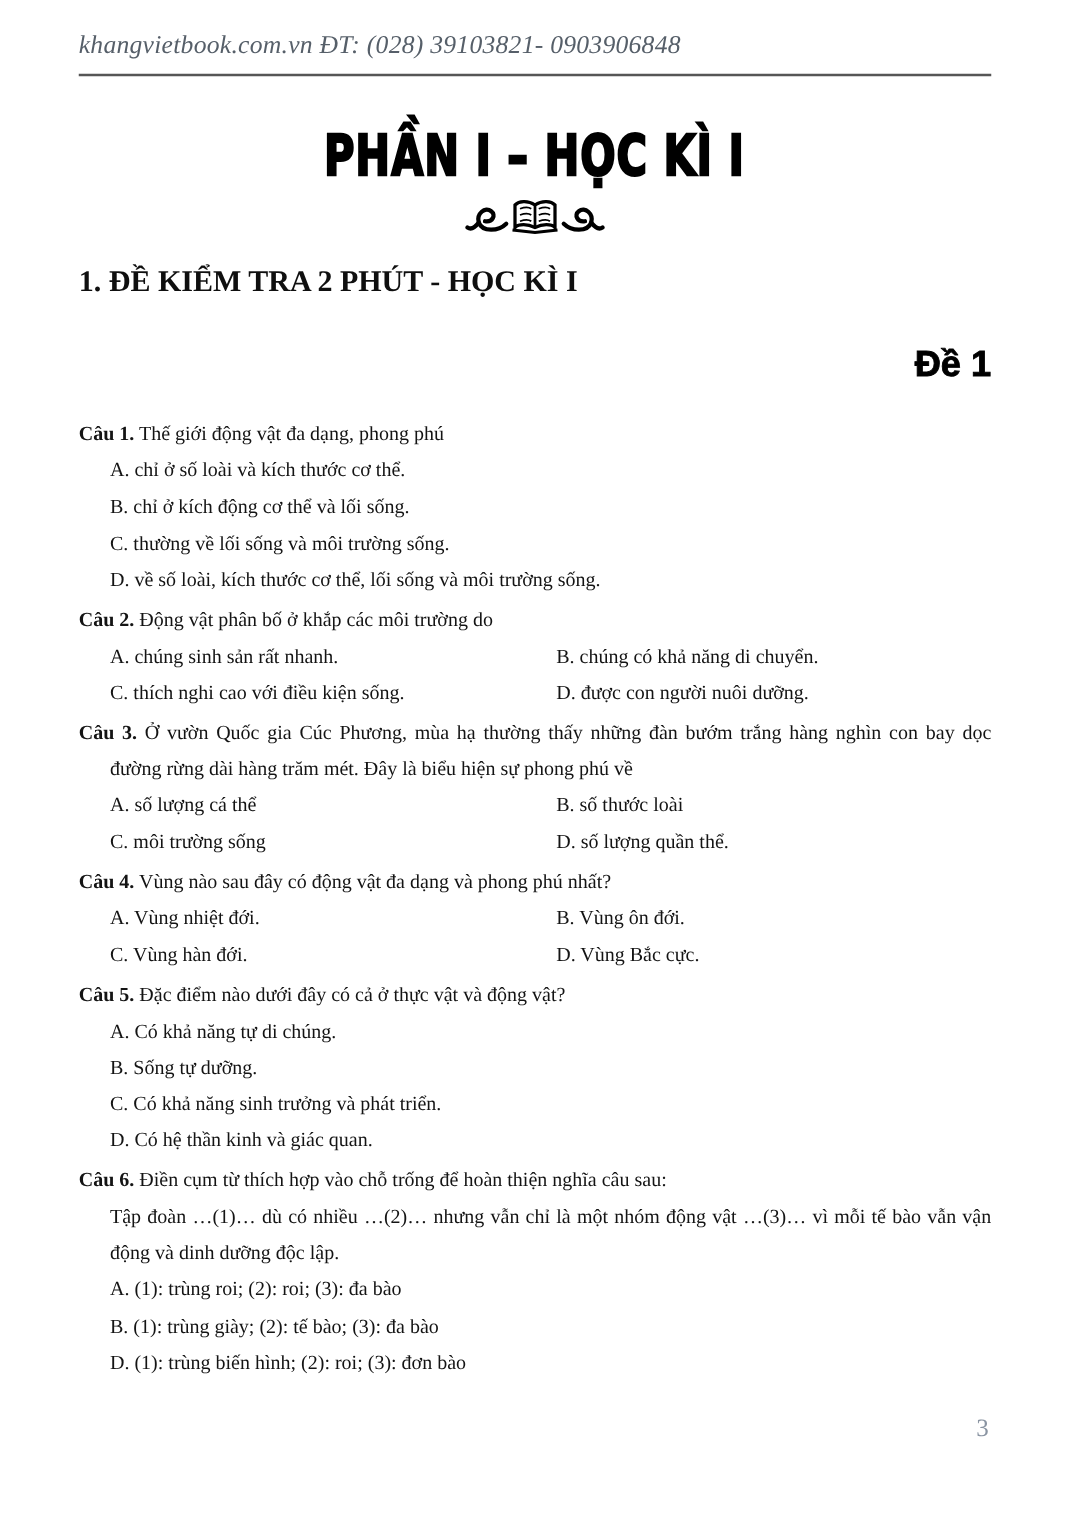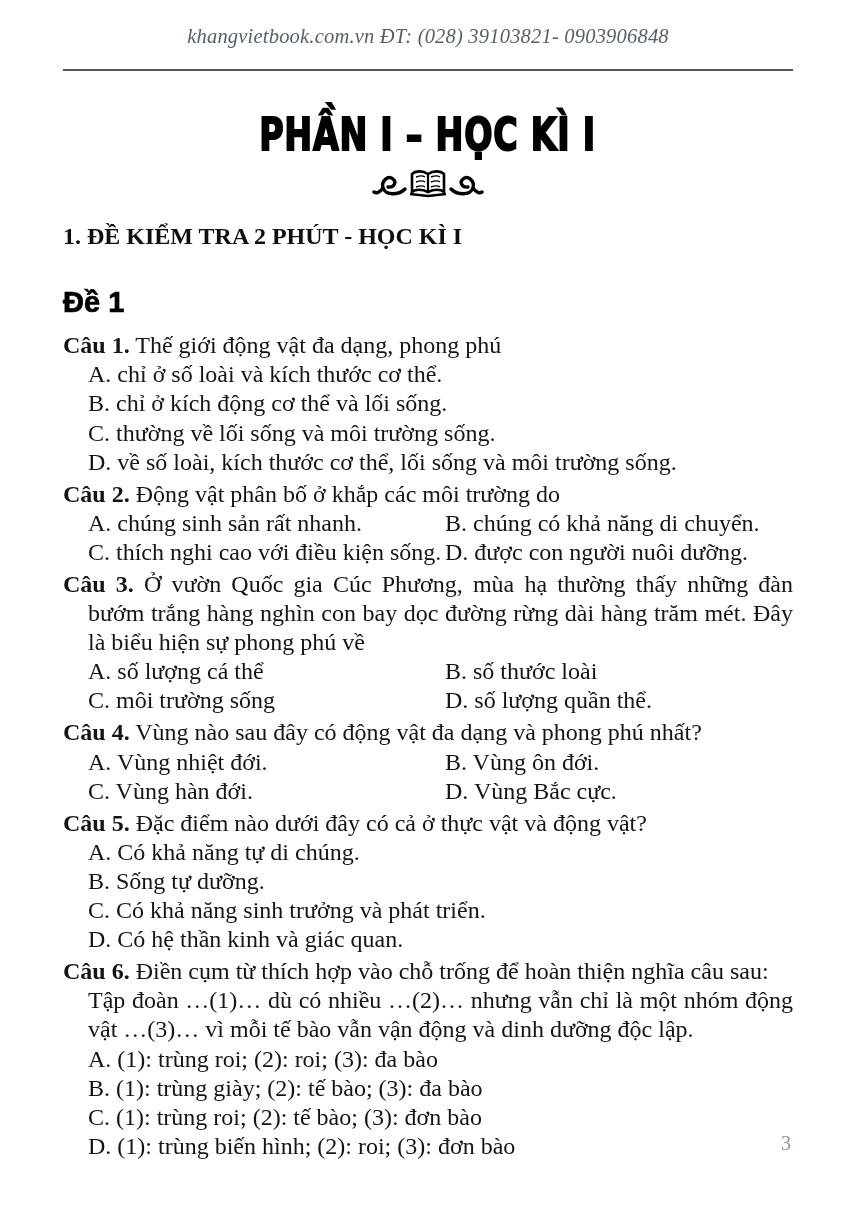--- a/index.html
+++ b/index.html
@@ -8,23 +8,23 @@
     background: #ffffff;
     font-family: "Liberation Serif", "DejaVu Serif", serif;
     color: #141414;
     position: relative;
     overflow: hidden;
   }
   .page { position: absolute; inset: 0; background: #ffffff; }
   .content { position: absolute; left: 63px; top: 0; width: 730px; }
 
   .doc-header {
-    padding-top: 25px; padding-bottom: 21px;
+    padding-top: 25px; padding-bottom: 11px;
     border-bottom: 2px solid #565656;
-    text-align: center;
+    text-align: left;
     font-style: italic;
     font-size: 20.5px;
     color: #565f69;
     letter-spacing: 0.2px;
   }
 
   .part-title { margin-top: 40px; text-align: center; }
   .part-title .pt-inner {
     display: inline-block;
     font-family: "DejaVu Sans", sans-serif;
@@ -42,29 +42,29 @@
 
   .section-title {
     margin-top: 20px;
     font-weight: bold;
     font-size: 24px;
     color: #0f0f0f;
   }
 
   .exam-title {
     margin-top: 36px;
-    text-align: left;
+    text-align: right;
     font-family: "Liberation Sans", "DejaVu Sans", sans-serif;
     font-weight: bold;
     font-size: 29px;
     -webkit-text-stroke: 0.7px #000;
     color: #000;
   }
 
-  .questions { margin-top: 12px; font-size: 24px; line-height: 29.1px; font-family: Liberation Serif, serif; }
+  .questions { margin-top: 24px; font-size: 16px; line-height: 29.1px; font-family: Liberation Serif, serif; }
   .question + .question { margin-top: 3px; }
   .q-head { margin: 0; padding-left: 25px; text-indent: -25px; text-align: justify; }
   .q-label { font-weight: bold; }
   .q-body { margin: 0 0 0 25px; text-align: justify; }
   .opts { margin-left: 25px; }
   .opts-2 { display: grid; grid-template-columns: 357px 1fr; }
   .opt { white-space: nowrap; }
 
   .page-num {
     position: absolute;
@@ -160,21 +160,20 @@
             <div class="opt">C. Có khả năng sinh trưởng và phát triển.</div>
             <div class="opt">D. Có hệ thần kinh và giác quan.</div>
           </div>
         </div>
         <div class="question">
           <p class="q-head"><span class="q-label">Câu 6.</span> Điền cụm từ thích hợp vào chỗ trống để hoàn thiện nghĩa câu sau:</p>
           <p class="q-body">Tập đoàn …(1)… dù có nhiều …(2)… nhưng vẫn chỉ là một nhóm động vật …(3)… vì mỗi tế bào vẫn vận động và dinh dưỡng độc lập.</p>
           <div class="opts">
             <div class="opt">A. (1): trùng roi; (2): roi; (3): đa bào</div>
             <div class="opt">B. (1): trùng giày; (2): tế bào; (3): đa bào</div>
-            <div class="opt">C. (1): trùng roi; (2): tế bào; (3): đơn bào</div>
             <div class="opt">D. (1): trùng biến hình; (2): roi; (3): đơn bào</div>
           </div>
         </div>
       </div>
   </div>
 
   <div class="page-num">3</div>
 </div>
 
 </body></html>

